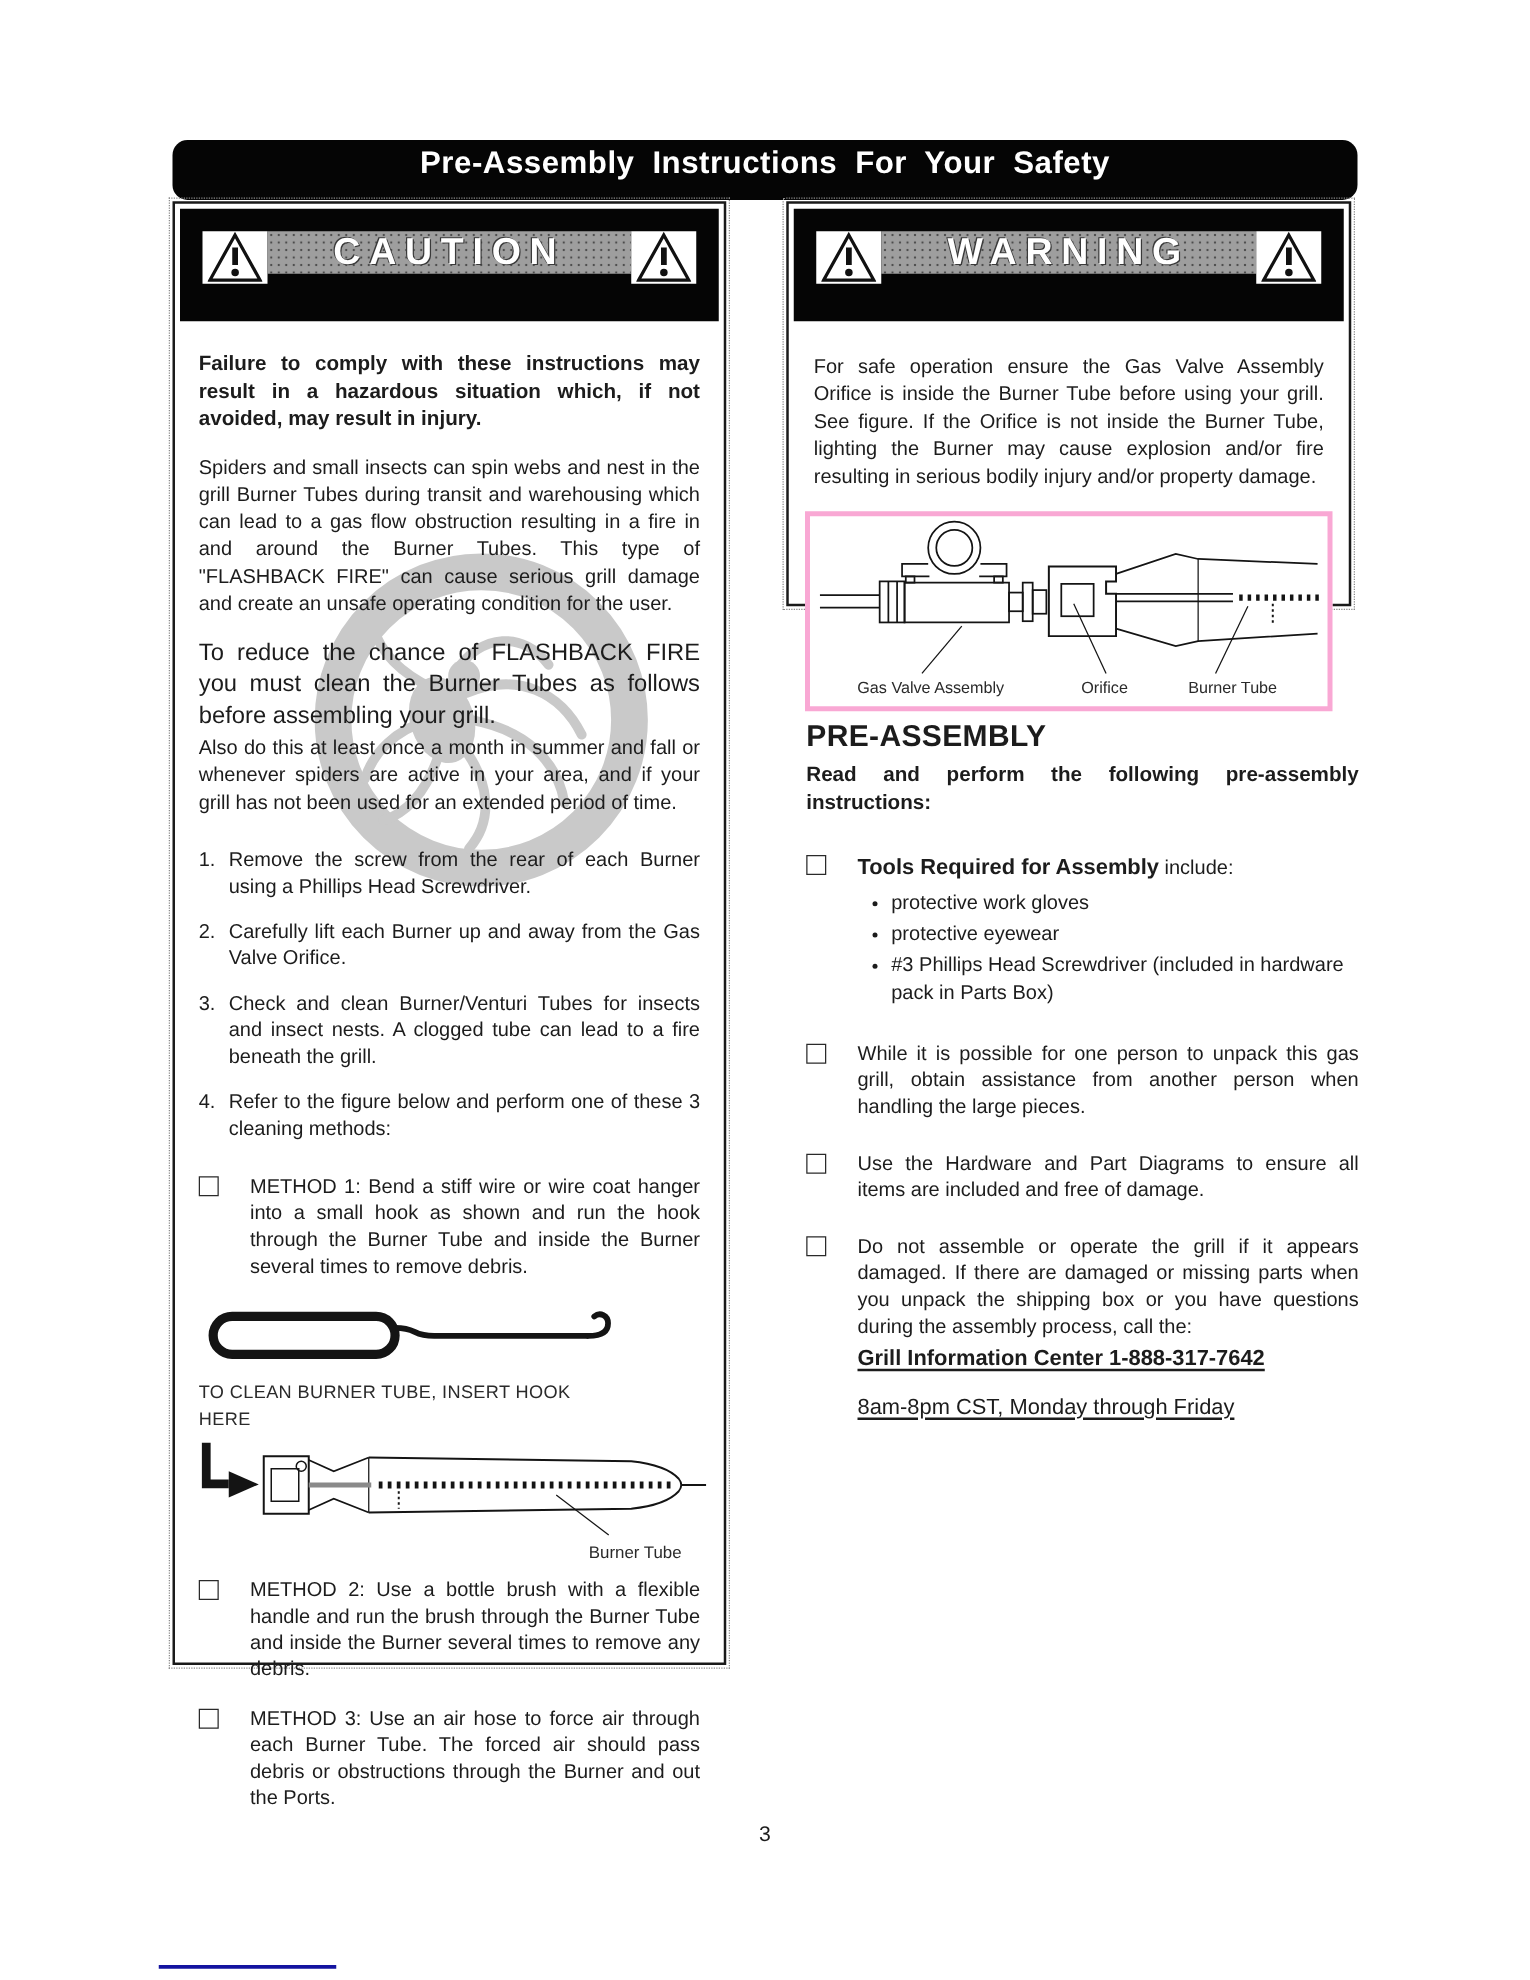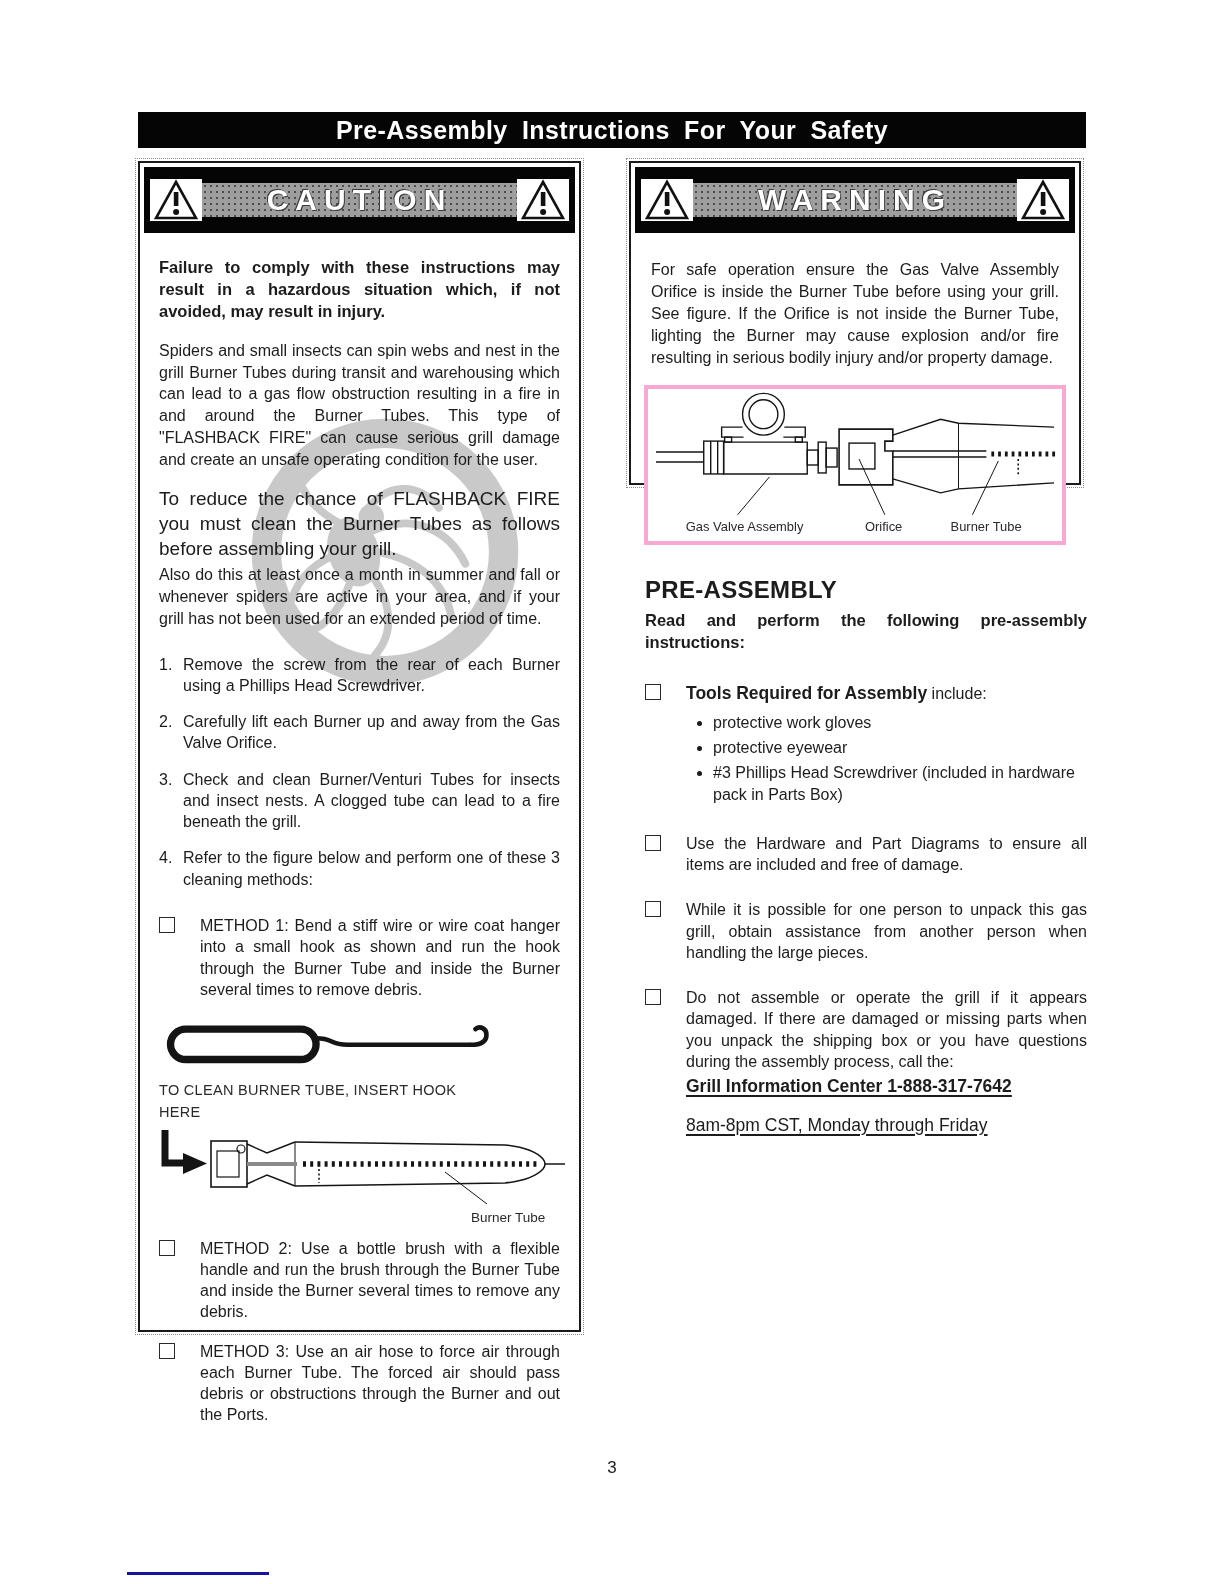--- a/index.html
+++ b/index.html
@@ -3,36 +3,36 @@
 <meta charset="utf-8">
 <style>
   html,body { margin:0; padding:0; background:#e8e8e8; }
   .sheet {
     position:relative; width:1224px; height:1584px; margin:0 auto;
     background:#ffffff; overflow:hidden;
     font-family:"Liberation Sans", sans-serif; color:#1c1c1c;
   }
   
   .banner {
-    position:absolute; left:138px; top:112px; width:948px; height:36px;
+    position:absolute; left:138px; top:112px; width:948px; height:48px;
     background:#050505; color:#ffffff; text-align:center;
     font-size:25px; font-weight:bold; line-height:36px;
-    word-spacing:7px; letter-spacing:0.4px;
+    word-spacing:7px; letter-spacing:0.4px;border-radius:12px;
   }
   
   .safety-box {
     position:absolute; background:#fff;
     border:2px solid #1a1a1a; outline:1px dotted #8a8a8a; outline-offset:2px;
     box-sizing:border-box;
   }
   .caution-box { left:138px; top:161px; width:443px; height:1171px; }
   .warning-box { left:629px; top:161px; width:452px; height:324px; }
   .sb-header {
-    margin:4px; background:#050505; padding:6px;
-    display:flex; align-items:center; height:54px;
+    margin:4px; background:#050505; padding:18px;
+    display:flex; align-items:flex-start; height:54px;
   }
   .tri-cell {
     width:52px; background:#ffffff; display:flex;
     align-items:center; justify-content:center; flex:none;
   }
   .dot-cell {
     flex:1; background-color:#9e9e9e;
     background-image:radial-gradient(circle, #4c4c4c 1px, transparent 1.2px);
     background-size:6px 6px;
     display:flex; align-items:center; justify-content:center;
@@ -290,26 +290,26 @@
         <ul class="tools-list">
           <li>protective work gloves</li>
           <li>protective eyewear</li>
           <li>#3 Phillips Head Screwdriver (included in hardware pack in Parts Box)</li>
         </ul>
       </div>
     </div>
 
     <div class="chk-row">
       <span class="checkbox"></span>
-      <span class="just">Use the Hardware and Part Diagrams to ensure all items are included and free of damage.</span>
+      <span class="just">While it is possible for one person to unpack this gas grill, obtain assistance from another person when handling the large pieces.</span>
     </div>
 
     <div class="chk-row">
       <span class="checkbox"></span>
-      <span class="just">While it is possible for one person to unpack this gas grill, obtain assistance from another person when handling the large pieces.</span>
+      <span class="just">Use the Hardware and Part Diagrams to ensure all items are included and free of damage.</span>
     </div>
 
     <div class="chk-row">
       <span class="checkbox"></span>
       <div>
         <span class="just" style="display:block;">Do not assemble or operate the grill if it appears damaged. If there are damaged or missing parts when you unpack the shipping box or you have questions during the assembly process, call the:</span>
         <div class="hotline">Grill Information Center 1-888-317-7642</div>
         <div class="hotline-hours">8am-8pm CST, Monday through Friday</div>
       </div>
     </div>

